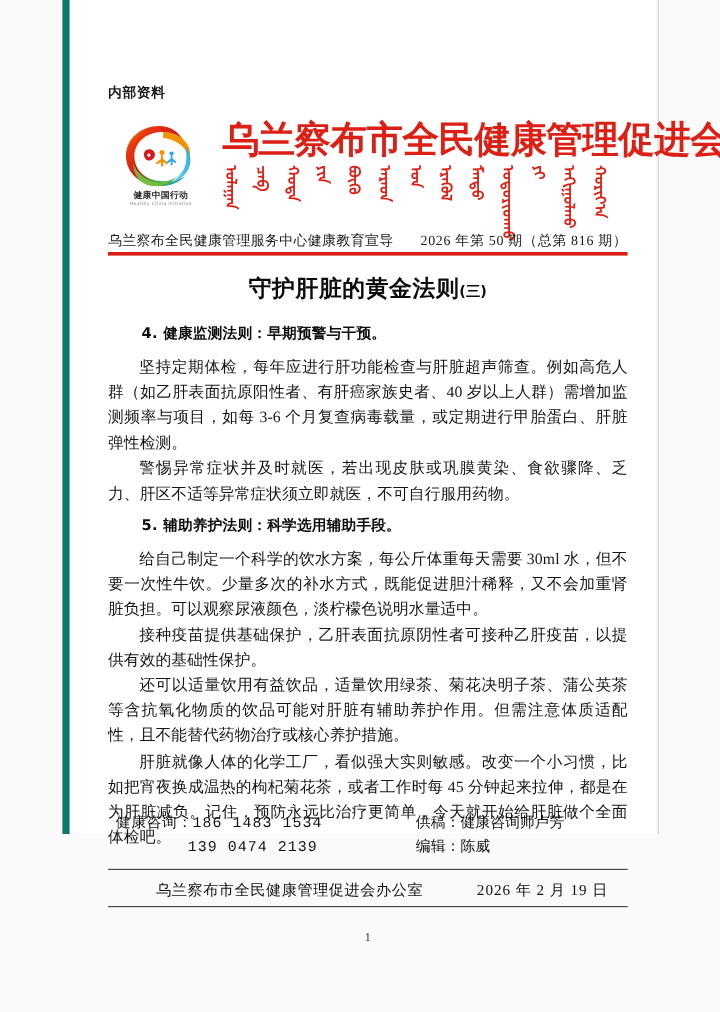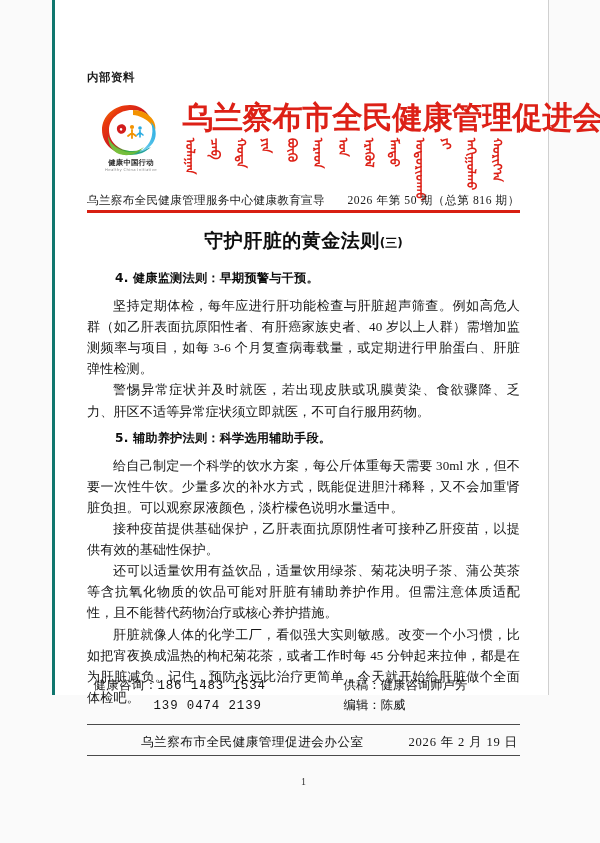--- a/index.html
+++ b/index.html
@@ -16,21 +16,21 @@
 
   
   .page {
     position: absolute;
     left: 52px;
     top: 0px;
     width: 497px;
     height: 695px;
     background: #ffffff;
     box-sizing: border-box;
-    border-left: 3px solid #0f766e;
+    border-left: 6px solid #0f766e;
     border-right: 1px solid #d0d0d0;
     box-shadow: 0 0 0 0 rgba(0,0,0,0);
   }
   .page-inner {
     position: absolute;
     left: 32px;
     top: 0;
     width: 433px;
     height: 843px;
   }
@@ -232,21 +232,21 @@
   .foot-rule-bottom {
     position: absolute;
     left: 32px;
     top: 755px;
     width: 433px;
     height: 1.3px;
     background: #4a4a4a;
   }
   .foot-row {
     position: absolute;
-    left: 46px;
+    left: 32px;
     top: 730px;
     width: 433px;
     height: 24px;
     display: flex;
     align-items: center;
     font-family: "Liberation Serif", serif;
     font-size: 12.6px;
     color: #121212;
   }
   .foot-office {

